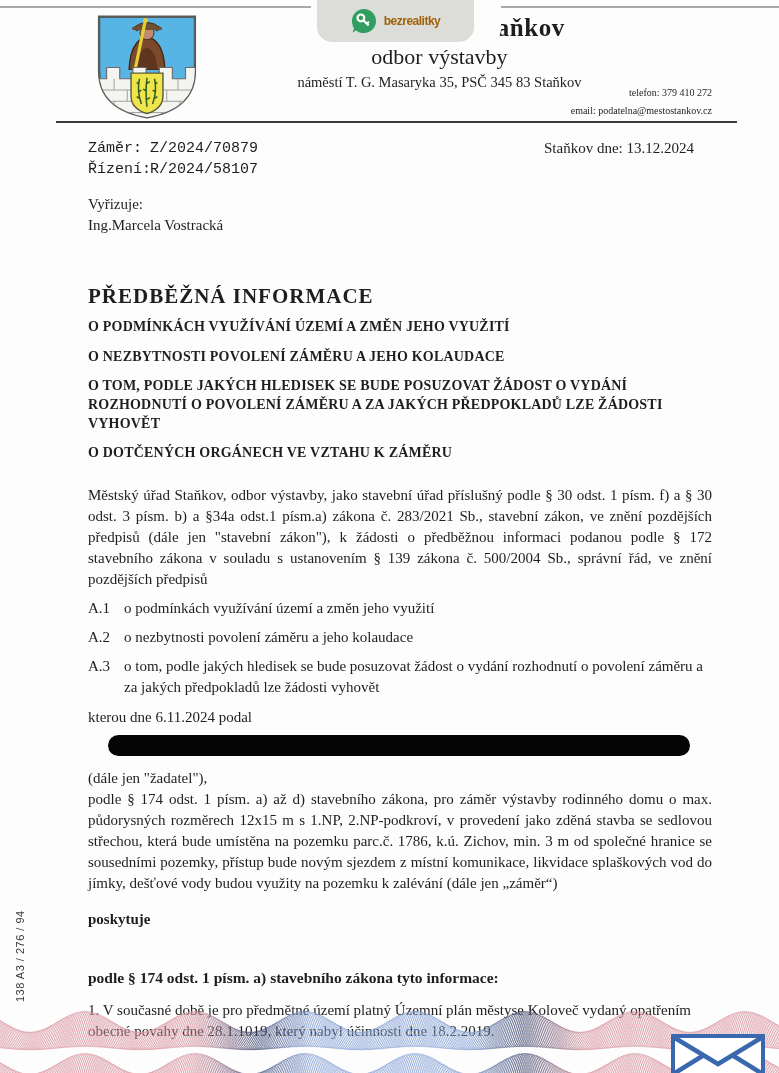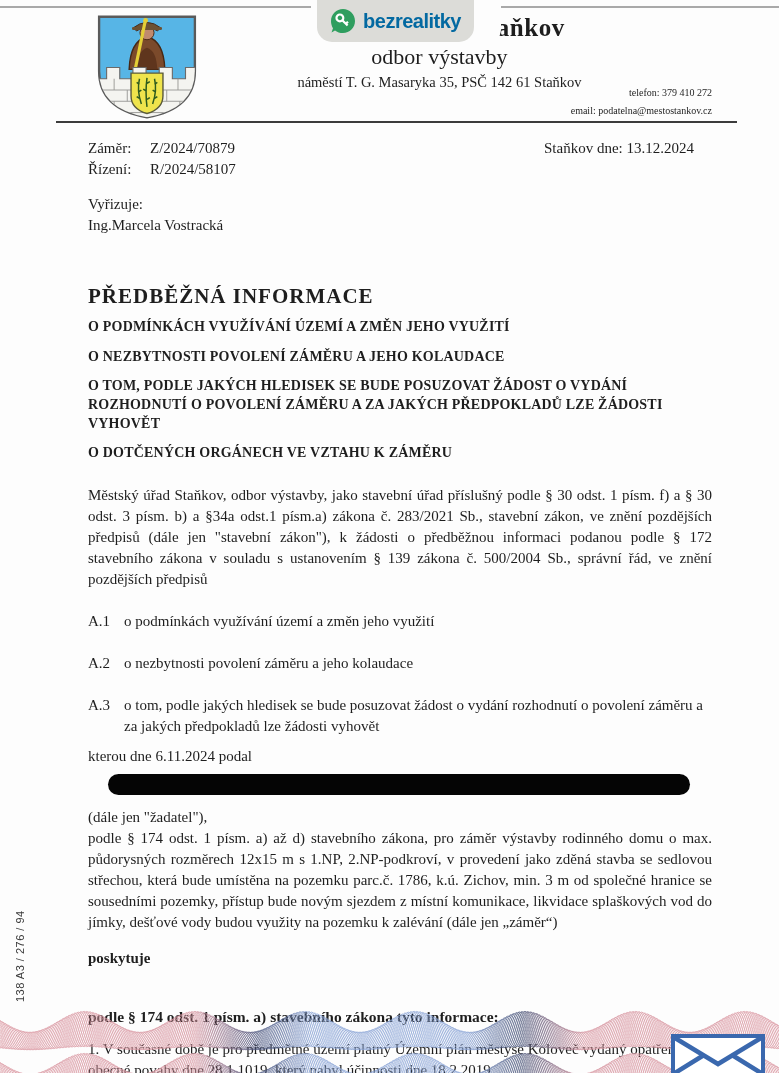--- a/index.html
+++ b/index.html
@@ -12,48 +12,48 @@
   .topline{position:absolute;top:6px;left:0;right:0;height:2px;background:#a9a9a9;}
 
   
   .wm-white{position:absolute;top:0;left:311px;width:190px;height:45px;background:#fdfdfd;border-radius:0 0 16px 16px;}
   .wm-pill{
     position:absolute;top:0;left:317px;width:157px;height:42px;
     background:#dcdcd8;border-radius:0 0 15px 15px;
     display:flex;align-items:center;justify-content:center;gap:7px;
     font-family:"Liberation Sans","DejaVu Sans",sans-serif;
   }
-  .wm-pill .brand{font-size:20px;font-weight:bold;color:#0369a1;letter-spacing:-0.5px;}
+  .wm-pill .brand{font-size:12px;font-weight:bold;color:#a16207;letter-spacing:-0.5px;}
 
   
   .header{position:relative;height:125px;}
   .arms{position:absolute;left:95px;top:13px;}
   .head-center{position:absolute;left:160px;right:60px;top:14px;text-align:center;}
   .authority{font-size:25px;font-weight:bold;letter-spacing:0.5px;}
   .department{font-size:22px;margin-top:2px;}
   .address{font-size:14.5px;margin-top:4px;}
   .contact{position:absolute;right:67px;top:84px;text-align:right;font-size:10px;line-height:18px;}
   .rule{position:absolute;left:56px;right:42px;top:121px;height:2px;background:#3c3c3c;}
 
   
   .content{position:absolute;left:88px;right:67px;top:125px;font-size:15px;line-height:21px;}
   .meta{position:relative;margin-top:13px;}
-  .meta-row{display:flex;}
+  .meta-row{display:flex;font-family:Liberation Mono, monospace;}
   .meta-label{width:62px;}
   .place-date{position:absolute;right:18px;top:0;}
   .handler{margin-top:14px;display:flex;flex-direction:column;}
   .handler .meta-label{width:74px;}
 
   .titleblock{margin-top:50px;font-weight:bold;}
   .t-main{font-size:21px;letter-spacing:1px;}
   .t-sub{font-size:14px;margin-top:9px;letter-spacing:0.2px;}
   .t-sub3{max-width:640px;margin-left:auto;margin-right:auto;line-height:19px;}
 
   .para{margin-top:22px;text-align:justify;}
-  .a-item{margin-top:21px;position:relative;padding-left:36px;}
+  .a-item{margin-top:8px;position:relative;padding-left:36px;}
   .a-num{position:absolute;left:0;top:0;}
   .filed{margin-top:9px;}
   .redaction{margin-top:7px;margin-left:20px;width:582px;height:21px;background:#050505;border-radius:11px;}
   .alias{margin-top:12px;}
   .para2{text-align:justify;}
   .provides{margin-top:15px;font-weight:bold;}
   .sect-head{margin-top:37px;font-weight:bold;font-size:15.5px;}
   .info1{margin-top:12px;}
 
   
@@ -113,21 +113,21 @@
             <path d="M55,69 Q53,84 55,100 M55,75 l3,-2 M54,83 l-3,-2 M55,92 l3,-2"></path>
             <path d="M63,70 Q66,82 61,97 M63,76 l3,-2 M64,84 l-3,-2 M63,91 l3,-2"></path>
           </g>
         </g>
       </svg>
     </div>
 
     <div class="head-center">
       <div class="authority">Městský úřad Staňkov</div>
       <div class="department">odbor výstavby</div>
-      <div class="address">náměstí T. G. Masaryka 35, PSČ 142 61 Staňkov</div>
+      <div class="address">náměstí T. G. Masaryka 35, PSČ 345 83 Staňkov</div>
     </div>
 
     <div class="contact">
       <div>telefon: 379 410 272</div>
       <div>email: podatelna@mestostankov.cz</div>
     </div>
 
     <div class="rule"></div>
   </div>
 

